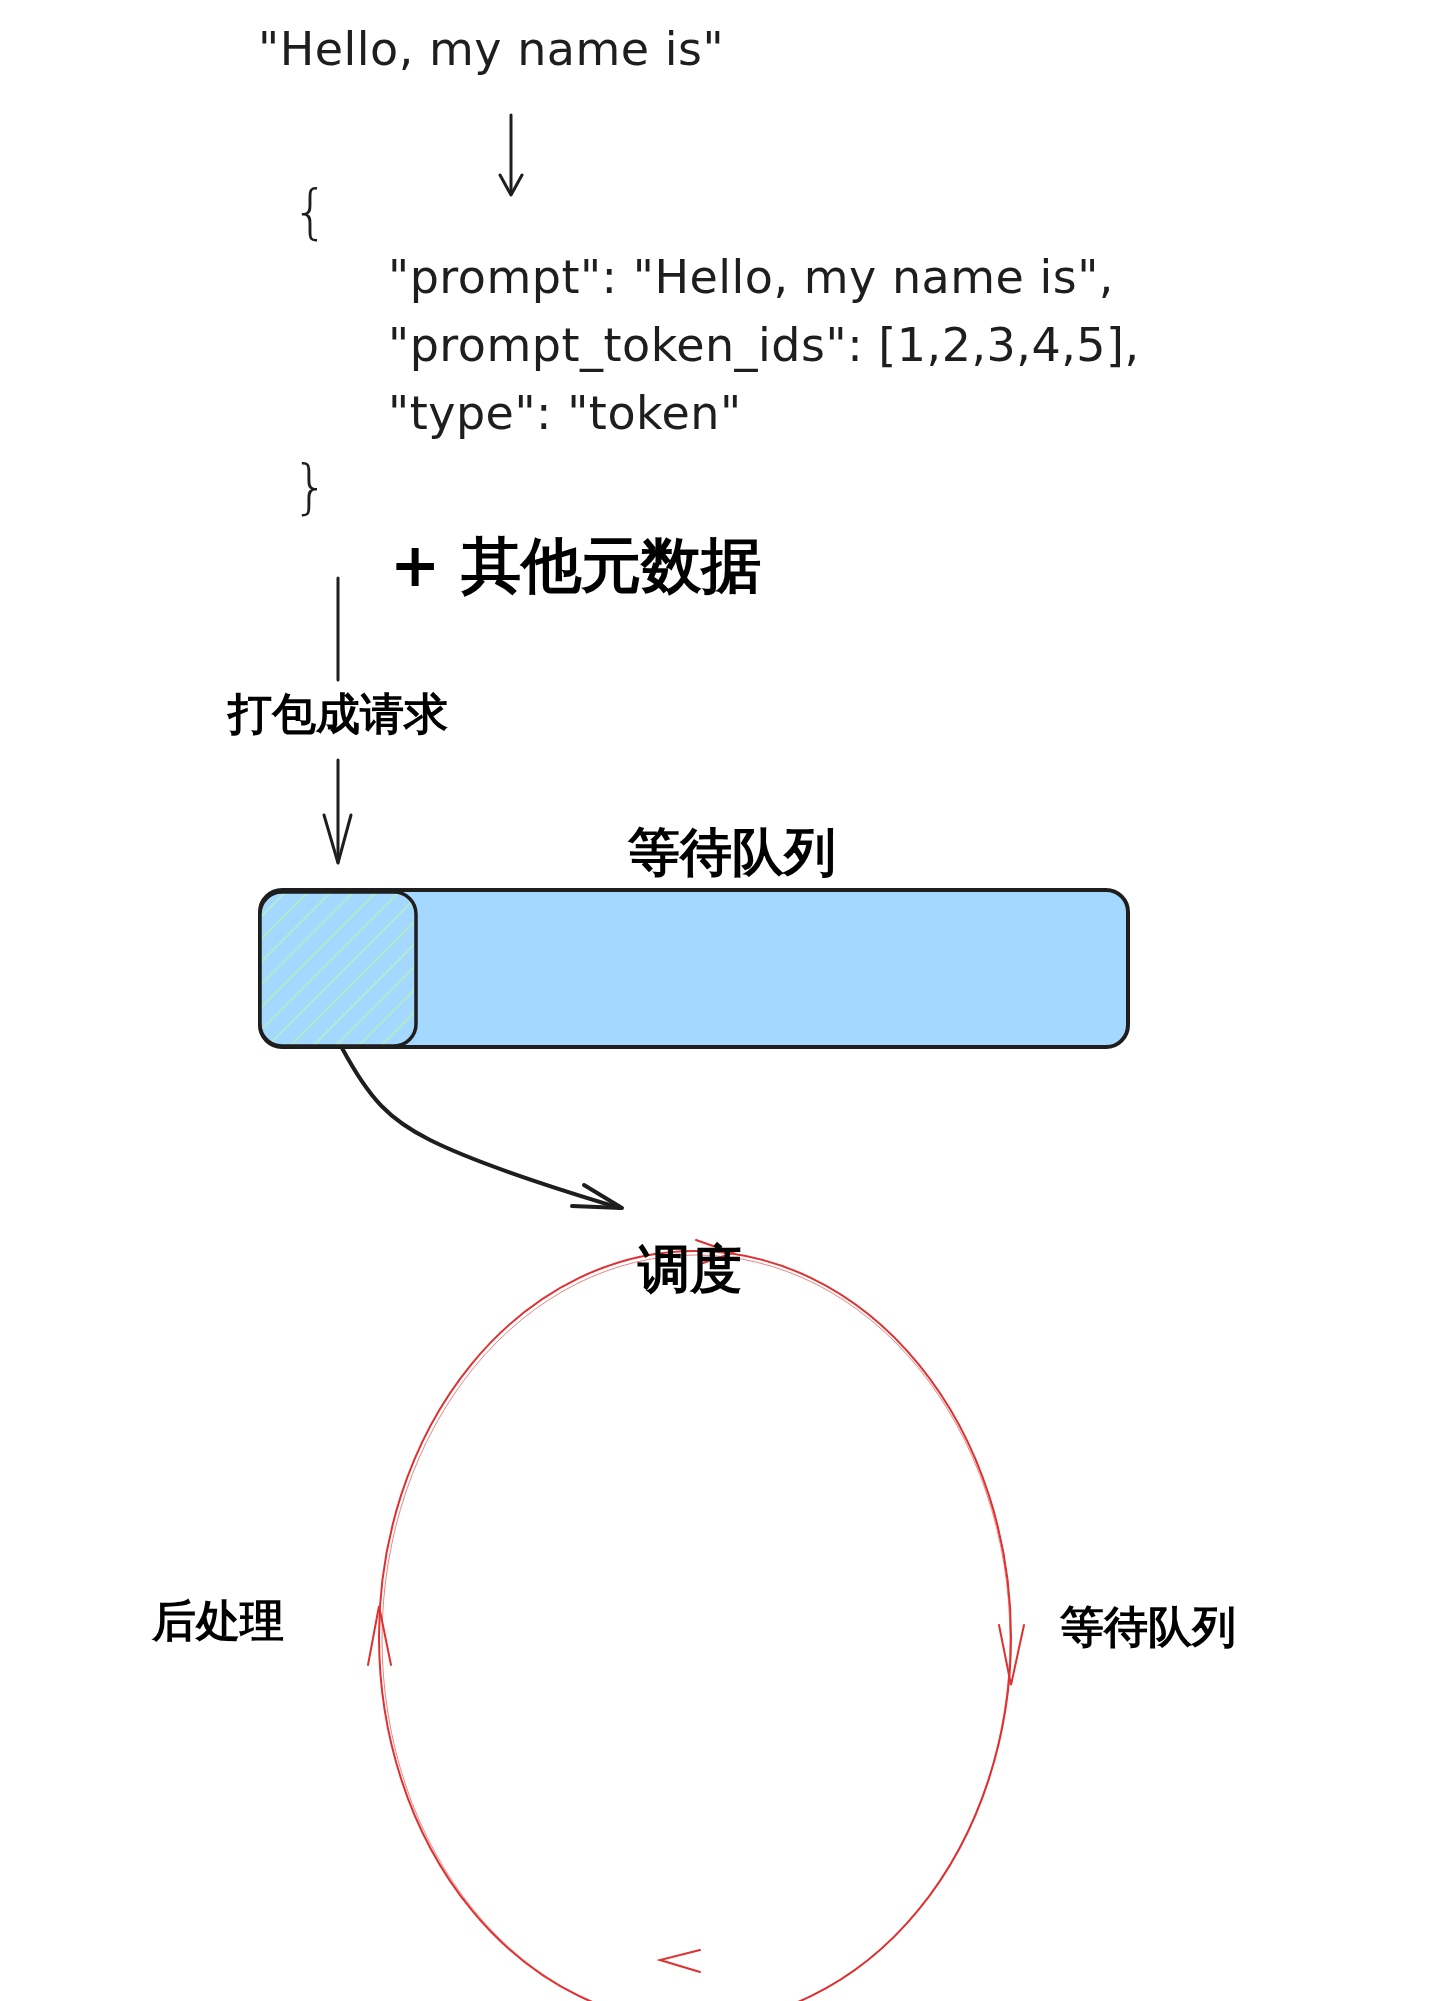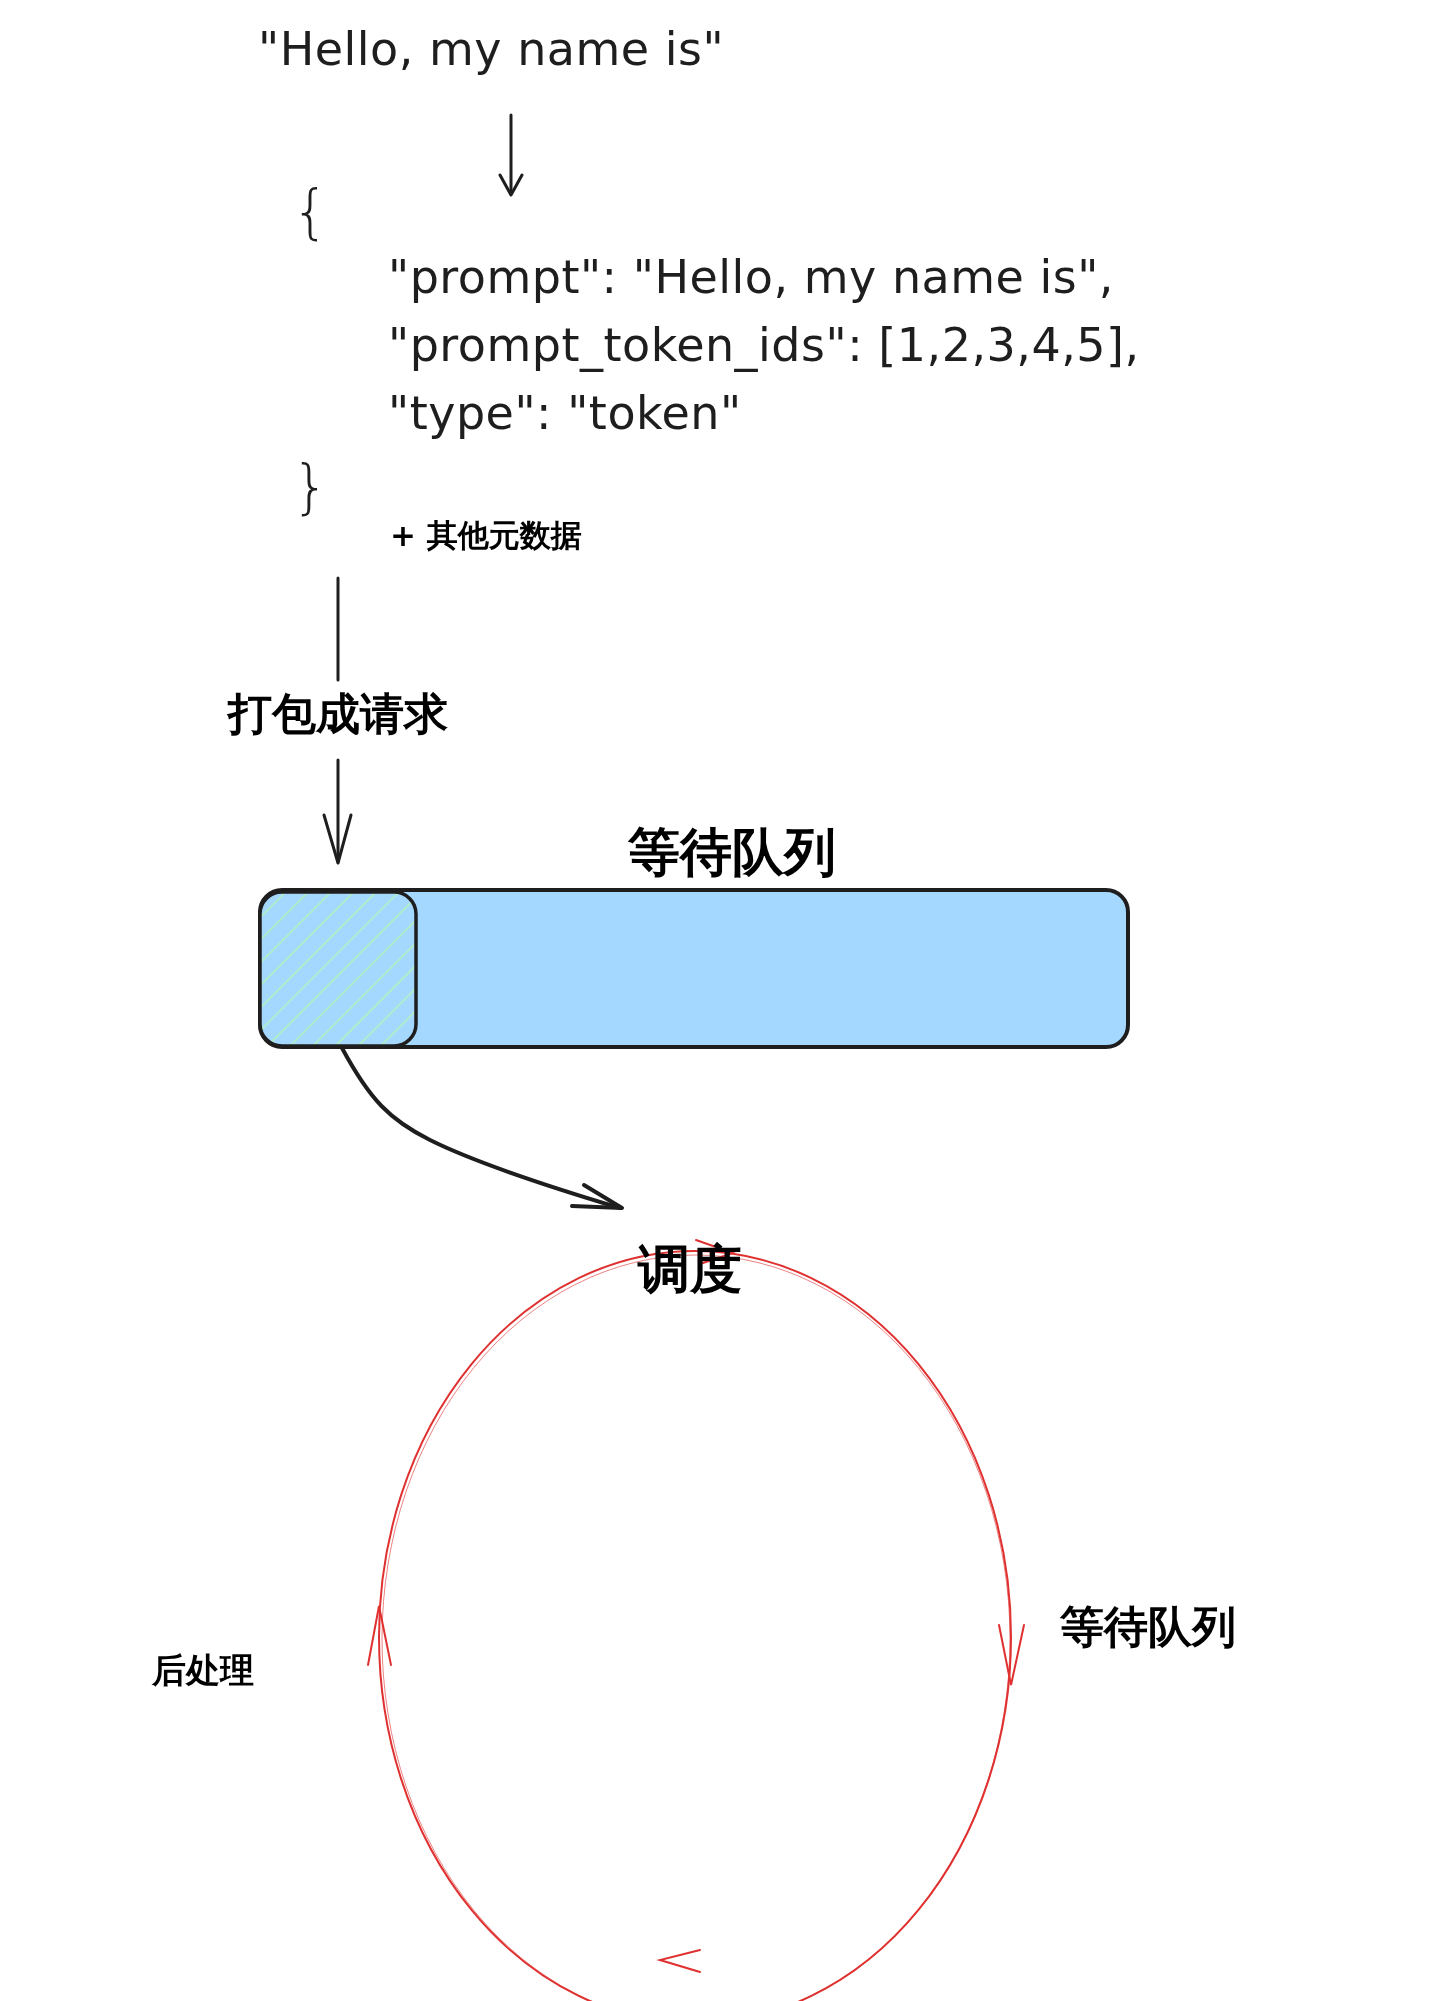--- a/index.html
+++ b/index.html
@@ -54,20 +54,20 @@
   </g>
 </svg>
 
 <div class="hand" style="left:258px; top:22px; font-size:46px;">"Hello, my name is"</div>
 
 <div class="hand" style="left:292px; top:178px; font-size:58px; font-weight:300;">{</div>
 <div class="hand" style="left:388px; top:250px; font-size:46px;">"prompt": "Hello, my name is",</div>
 <div class="hand" style="left:388px; top:318px; font-size:46px;">"prompt_token_ids": [1,2,3,4,5],</div>
 <div class="hand" style="left:388px; top:386px; font-size:46px;">"type": "token"</div>
 <div class="hand" style="left:292px; top:453px; font-size:58px; font-weight:300;">}</div>
-<div class="cjk" style="left:390px; top:515px; font-size:31px;">+ 其他元数据</div>
+<div class="cjk" style="left:390px; top:526px; font-size:60px;">+ 其他元数据</div>
 
 <div class="cjk" style="left:228px; top:685px; font-size:44px;">打包成请求</div>
 <div class="cjk" style="left:604px; top:818px; font-size:52px;margin-left:24px;">等待队列</div>
 
 <div class="cjk" style="left:638px; top:1235px; font-size:52px;">调度</div>
 <div class="cjk" style="left:1060px; top:1598px; font-size:44px;">等待队列</div>
-<div class="cjk" style="left:152px; top:1648px; font-size:34px;">后处理</div>
+<div class="cjk" style="left:152px; top:1592px; font-size:44px;">后处理</div>
 
 </body></html>

